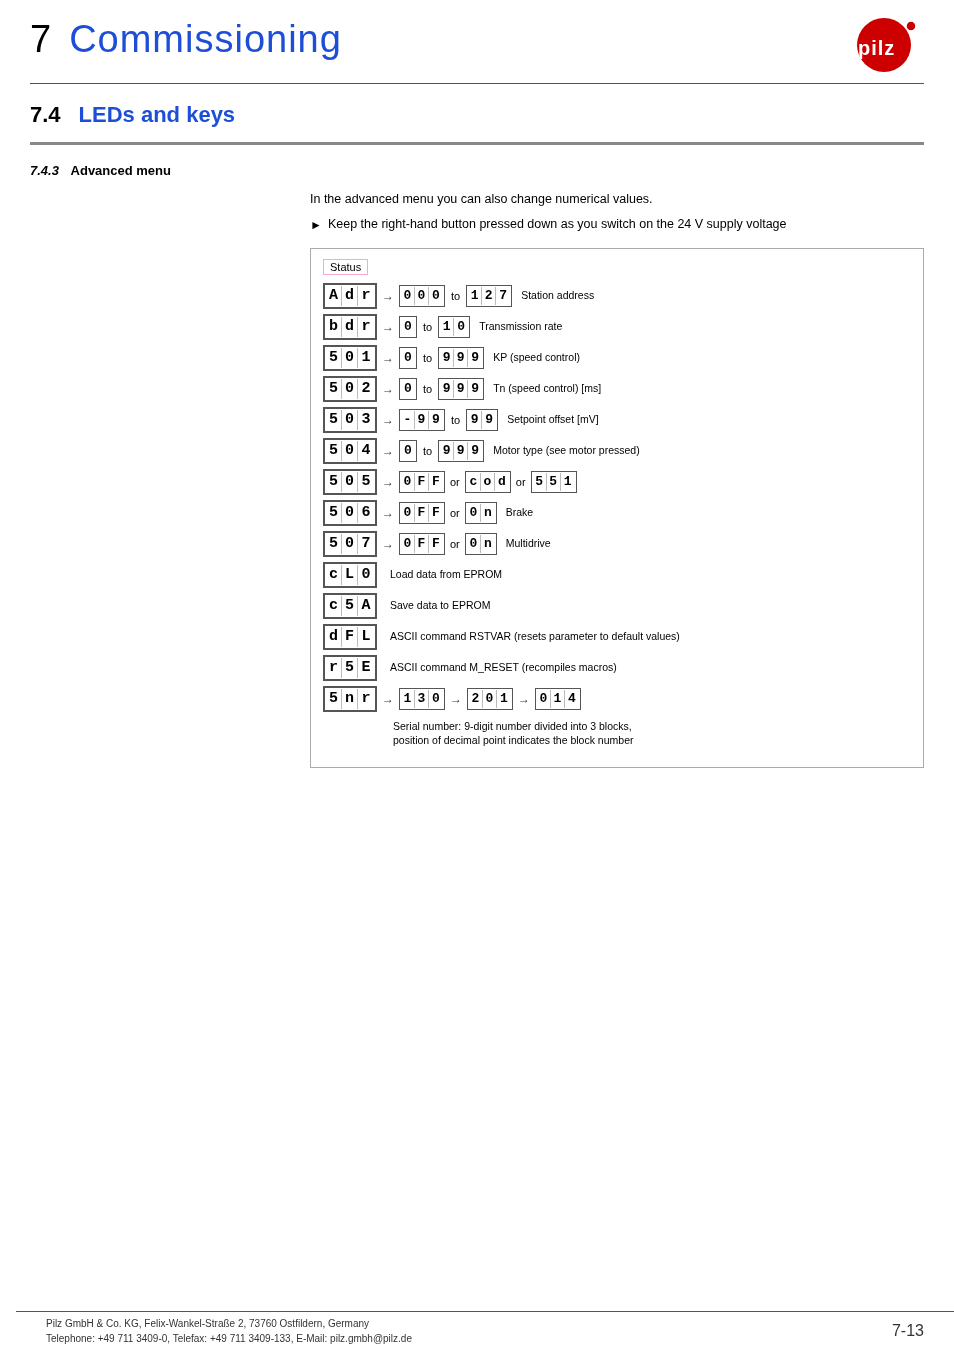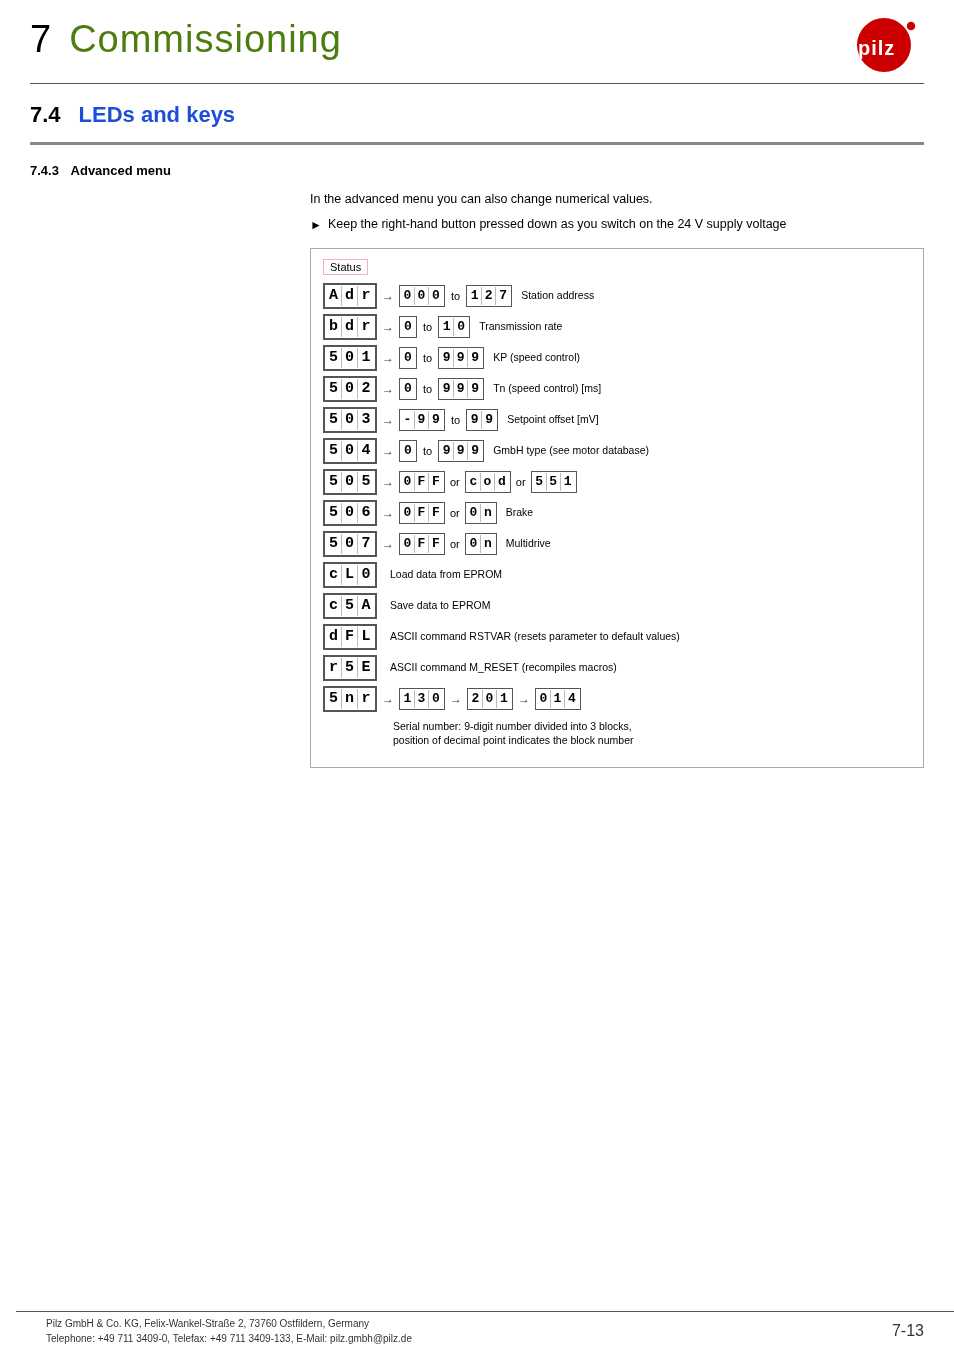--- a/index.html
+++ b/index.html
@@ -15,21 +15,21 @@
     
     .page-header {
       display: flex;
       justify-content: space-between;
       align-items: flex-start;
       padding: 18px 30px 10px 30px;
     }
     .chapter-title {
       font-size: 38px;
       font-weight: 300;
-      color: #4d7c0f;
+      color: #1d4ed8;
       letter-spacing: 1px;
     }
     .chapter-number {
       font-size: 38px;
       font-weight: 300;
       margin-right: 18px;
     }
     .logo-container {
       display: flex;
       align-items: flex-start;
@@ -64,20 +64,21 @@
       margin: 8px 30px 0 30px;
     }
 
     
     .subsection-header {
       padding: 18px 30px 0 30px;
     }
     .subsection-number {
       font-weight: bold;
       margin-right: 8px;
+      font-style: italic;
     }
     .subsection-title {
       font-weight: bold;
     }
 
     
     .content-area {
       padding: 12px 30px 0 30px;
       display: flex;
     }
@@ -382,21 +383,21 @@
           <span class="arrow-connector">→</span>
           <div class="small-disp">
             <div class="small-cell">0</div>
           </div>
           <span class="to-text">to</span>
           <div class="small-disp">
             <div class="small-cell">9</div>
               <div class="small-cell">9</div>
               <div class="small-cell">9</div>
           </div>
-          <span class="disp-label">GmbH type (see motor database)</span>
+          <span class="disp-label">Motor type (see motor pressed)</span>
         </div>
 
         <div class="disp-row">
           <div class="disp-main">
             <div class="char-cell">5</div>
               <div class="char-cell">0</div>
               <div class="char-cell">5</div>
           </div>
           <span class="arrow-connector">→</span>
           <div class="small-disp">

